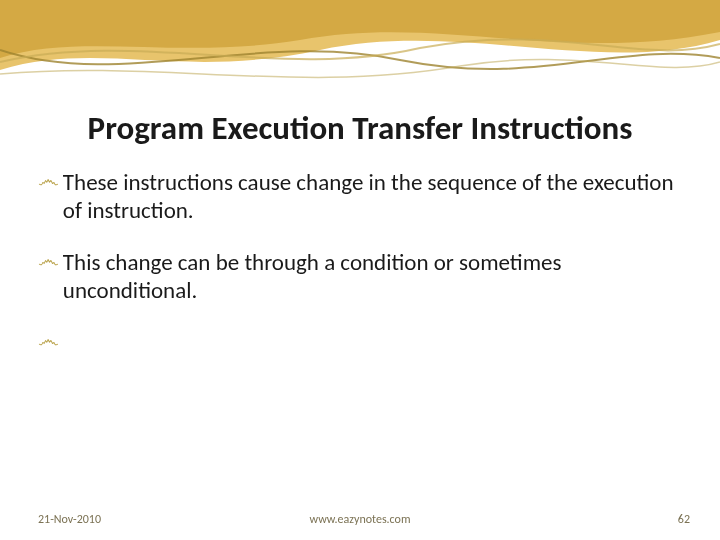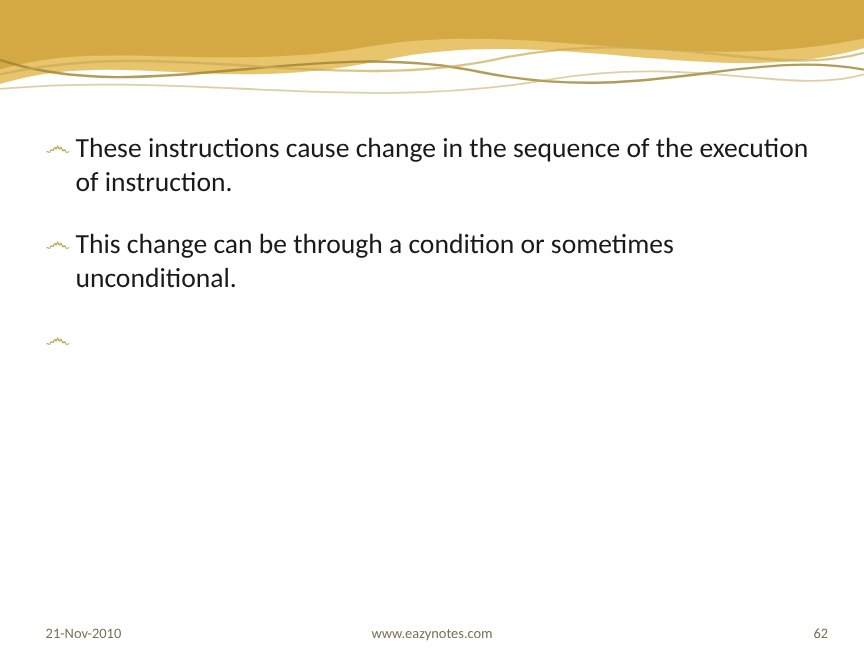--- a/index.html
+++ b/index.html
@@ -50,21 +50,21 @@
       font-family: 'Segoe Script', 'Brush Script MT', cursive;
       font-size: 22px;
       padding-right: 4px;
       line-height: 1.1;
       flex: 0 0 auto;
     }
     .footer-left,
     .footer-center,
     .footer-right {
       position: absolute;
-      bottom: 4px;
+      bottom: 14px;
       font-family: Calibri, Arial, sans-serif;
       font-size: 12px;
       color: #7b7254;
     }
     .footer-left { left: 38px; }
     .footer-center { left: 50%; transform: translateX(-50%); }
     .footer-right { right: 30px; }
   </style>
 </head>
 <body>
@@ -73,20 +73,21 @@
   <svg viewBox="0 0 720 110" preserveAspectRatio="none">
     <path d="M0 0 H720 V40 C600 76 460 20 320 50 C180 80 100 40 0 70 Z" fill="#e8c46c"></path>
     <path d="M0 0 H720 V32 C560 64 440 14 300 40 C180 60 80 32 0 58 Z" fill="#d4a944"></path>
     <path d="M0 50 C120 90 260 30 400 60 C540 88 620 40 720 58" stroke="#9e8330" stroke-width="2" fill="none" opacity="0.8"></path>
     <path d="M0 62 C140 30 280 80 420 48 C560 22 640 66 720 44" stroke="#c9ad55" stroke-width="2" fill="none" opacity="0.7"></path>
     <path d="M0 74 C160 60 300 94 460 66 C580 46 660 80 720 62" stroke="#b9a24a" stroke-width="1.5" fill="none" opacity="0.5"></path>
   </svg>
 </div>
 
 <div class="slide-content">
+  <h1 class="slide-title">Program Execution Transfer Instructions</h1>
   <ul class="bullets">
     <li>
       <span class="bullet-glyph">෴</span>
       <span>These instructions cause change in the sequence of the execution of instruction.</span>
     </li>
     <li>
       <span class="bullet-glyph">෴</span>
       <span>This change can be through a condition or sometimes unconditional.</span>
     </li>
     <li>

